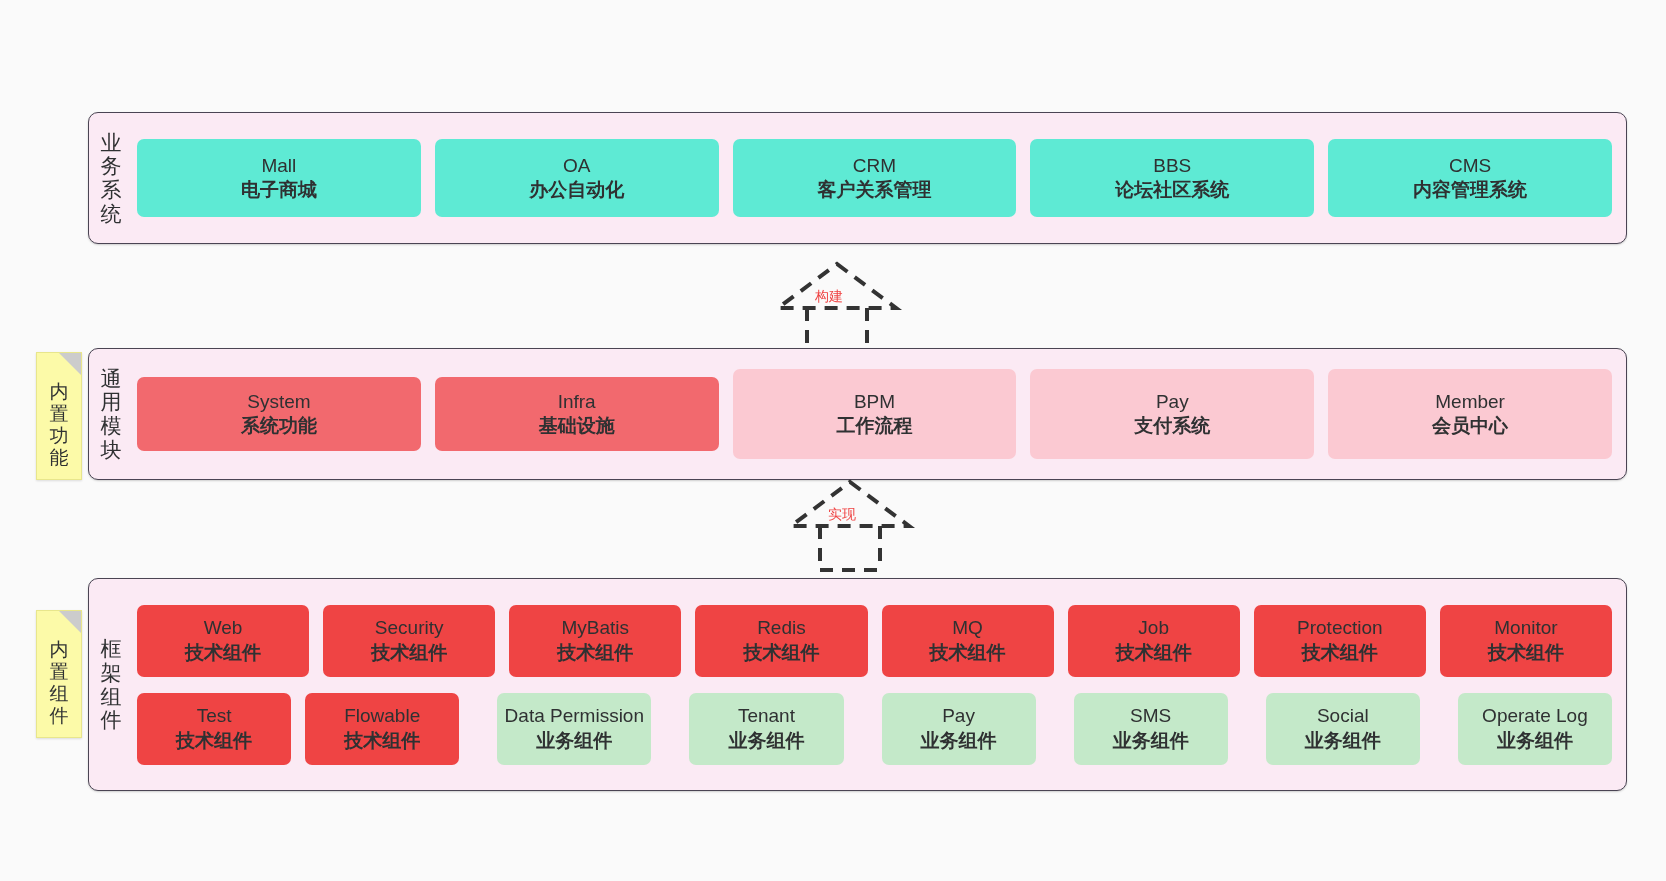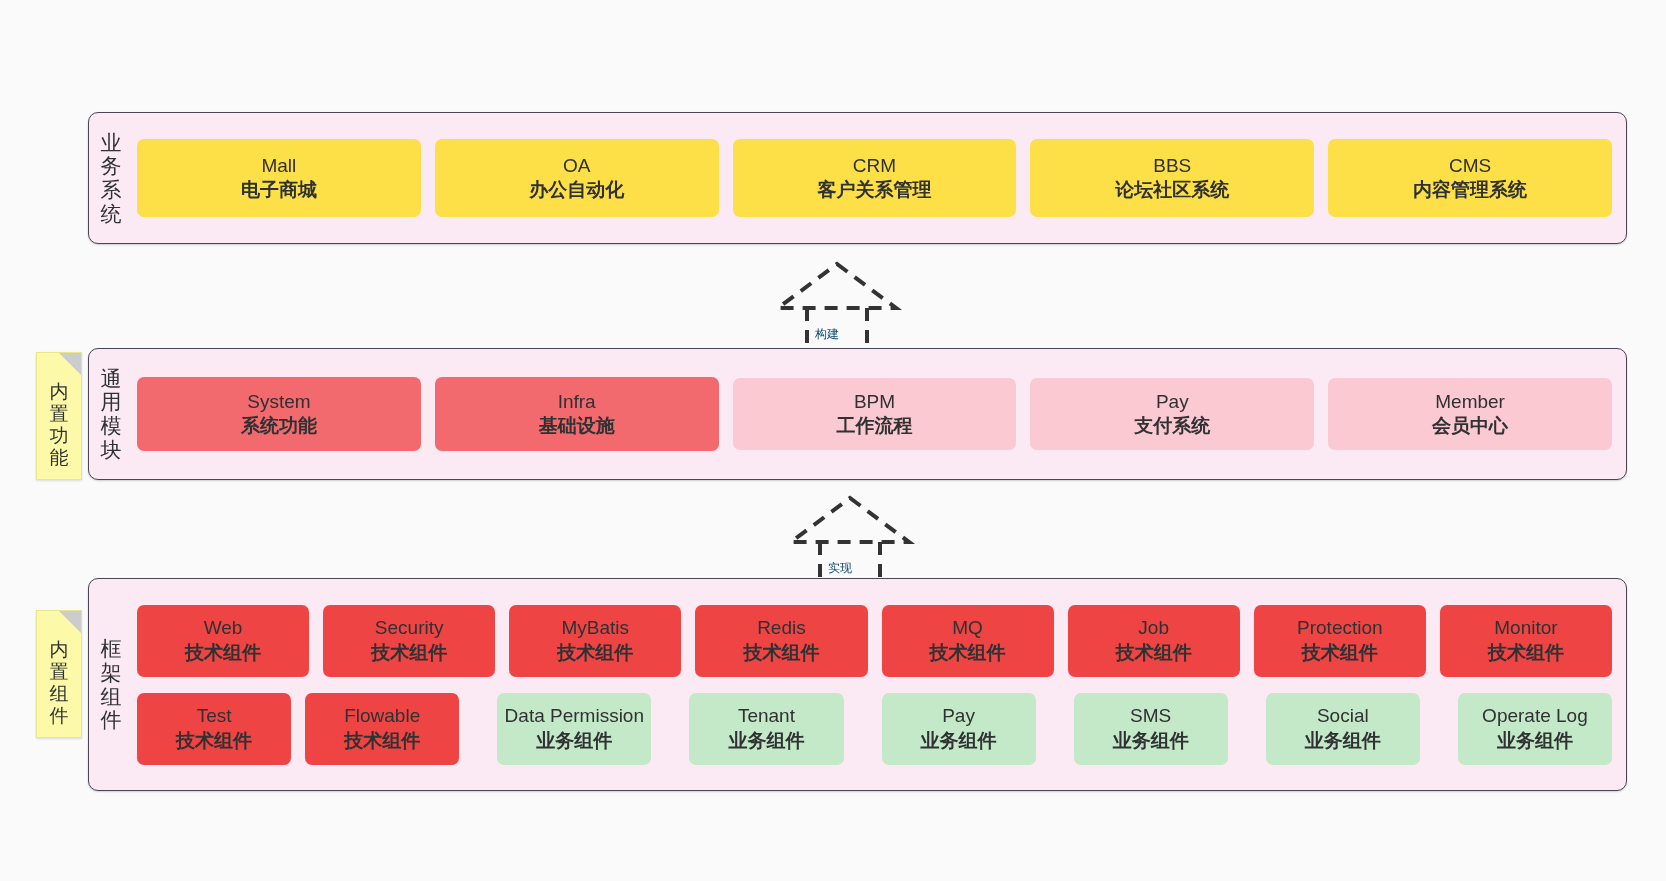--- a/index.html
+++ b/index.html
@@ -81,23 +81,23 @@
     text-align: center;
     font-size: 19px;
     line-height: 1.28;
     color: #2f3132;
     padding: 4px 6px;
     user-select: none;
   }
   .box .t1 { display: block; }
   .box .t2 { display: block; font-weight: bold; }
 
-  .box.blue  { background: #fde047; height: 78px; }
+  .box.blue  { background: #5eead4; height: 78px; }
   .box.red   { background: #f2696e; height: 74px; }
-  .box.pink  { background: #fbc9d2; height: 72px; }
+  .box.pink  { background: #fbc9d2; height: 90px; }
   .box.green { background: #ef4444; height: 72px; }
   .box.lgreen{ background: #c4e9c9; height: 72px; margin-left: 24px; }
 
   
   .note {
     position: absolute;
     box-sizing: border-box;
     width: 46px;
     background: #fcfaa8;
     border: 1px solid #e8e68c;
@@ -124,26 +124,25 @@
 
   
   .connector {
     position: absolute;
     width: 160px;
     height: 96px;
   }
   .connector svg { display: block; }
   .conn-label {
     position: absolute;
-    font-size: 12px;
-    color: #0c4a6e;
+    font-size: 14px;
+    color: #ef4444;
     background: transparent;
     user-select: none;
     white-space: nowrap;
-    margin-top: 38px;
   }
 </style>
 </head>
 <body>
 
 <div id="canvas">
 
   <div class="layer" id="layer-business" style="left:88px; top:112px; width:1539px; height:132px;">
     <div class="layer-title">
       <span>业</span>
@@ -219,21 +218,21 @@
         <span class="t1">Pay</span>
         <span class="t2">支付系统</span>
       </div>
       <div class="box pink">
         <span class="t1">Member</span>
         <span class="t2">会员中心</span>
       </div>
     </div>
   </div>
 
-  <div class="connector" style="left:770px; top:492px;">
+  <div class="connector" style="left:770px; top:476px;">
     <svg width="160" height="96" viewBox="0 0 160 96">
       <path d="M 80 6 L 139 50 L 21 50 Z" fill="#fafafa" stroke="#333333" stroke-width="4" stroke-dasharray="13 9" stroke-linejoin="miter"></path>
       <path d="M 50 50 L 50 94 M 110 50 L 110 94 M 50 94 L 110 94" fill="none" stroke="#333333" stroke-width="4" stroke-dasharray="13 9"></path>
     </svg>
     <div class="conn-label" style="left:58px; top:30px;">实现</div>
   </div>
 
   <div class="note" style="left:36px; top:610px; height:128px;">
     <div class="fold"></div>
     <div class="ntext">

